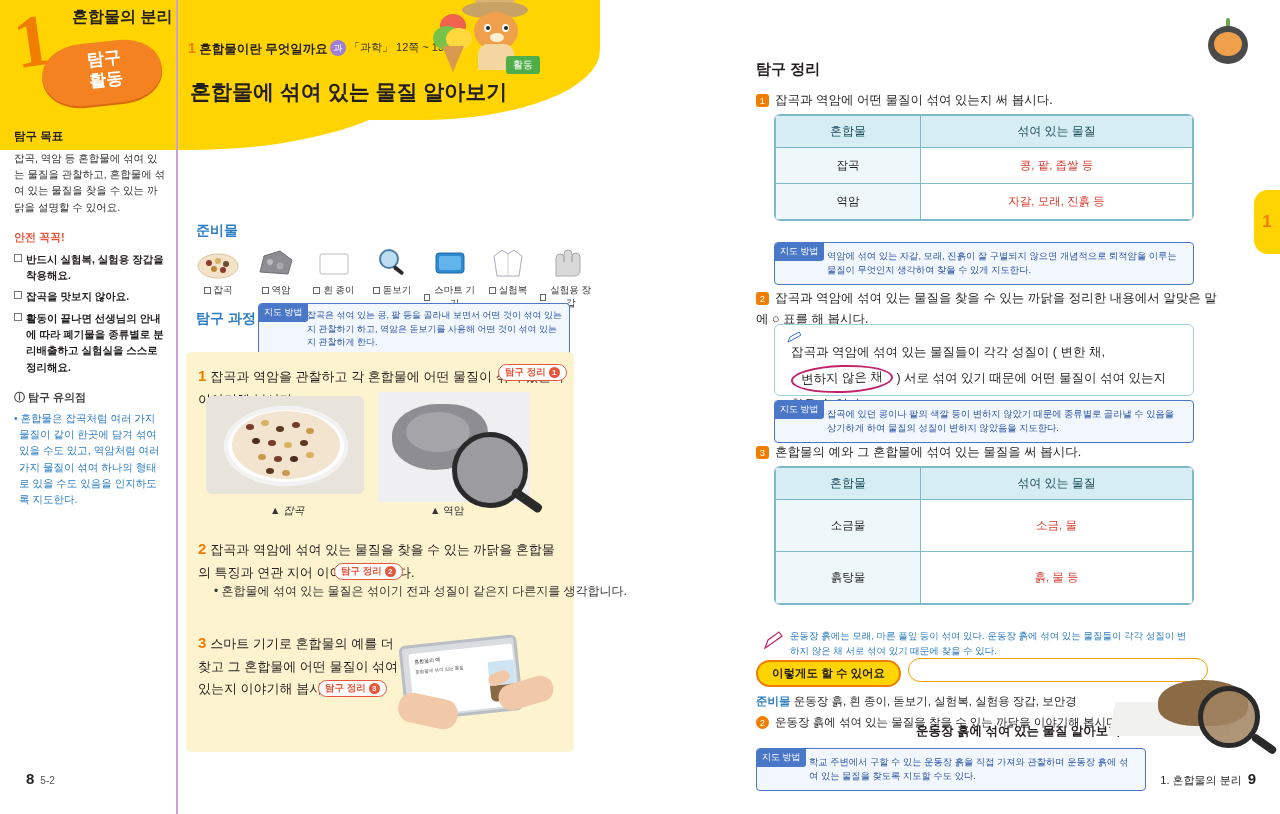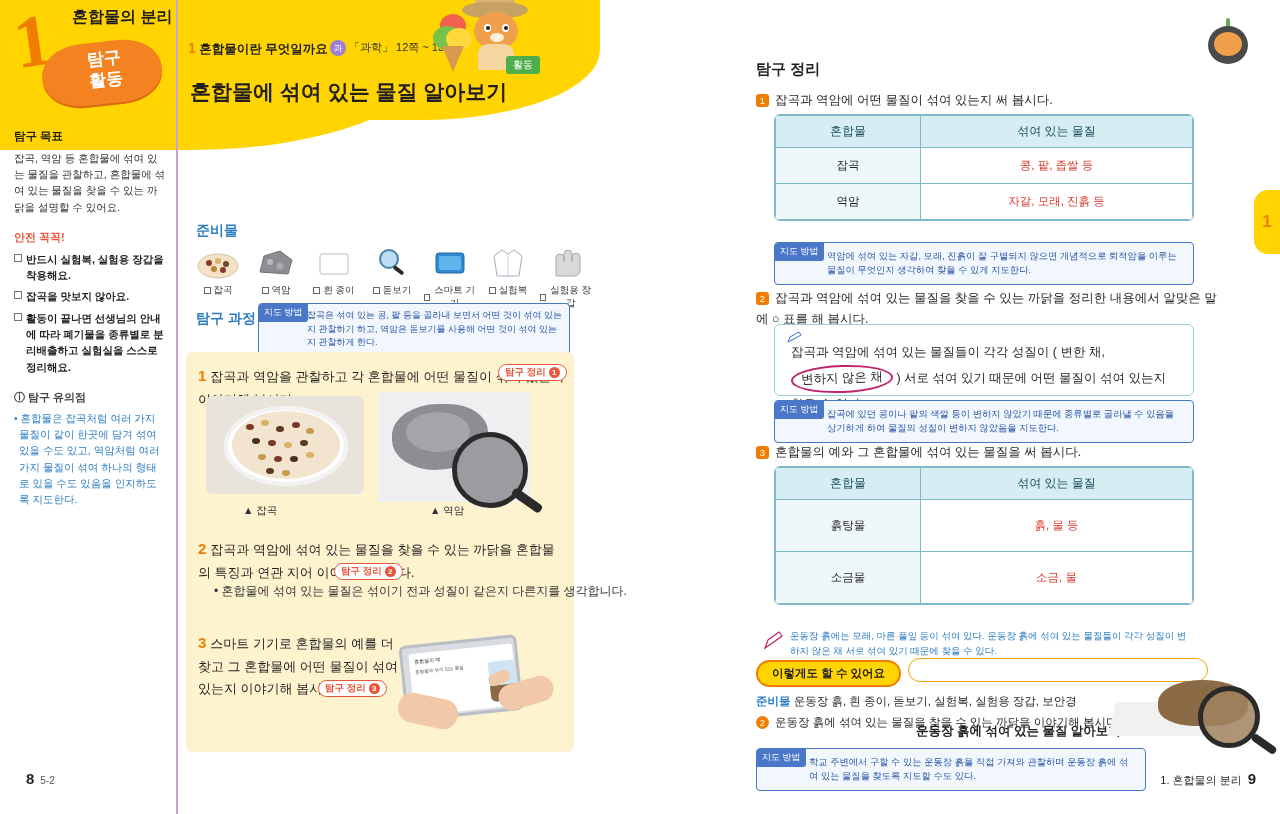--- a/index.html
+++ b/index.html
@@ -91,21 +91,21 @@
   .cone { position:absolute; left:0px; top:14px; }
   .cone .scoop1{position:absolute;left:10px;top:0;width:26px;height:24px;background:#f0624d;border-radius:50%;}
   .cone .scoop2{position:absolute;left:3px;top:12px;width:28px;height:24px;background:#79c24a;border-radius:50%;}
   .cone .scoop3{position:absolute;left:16px;top:14px;width:26px;height:22px;background:#ffd83d;border-radius:50%;}
   .cone .tri{position:absolute;left:12px;top:32px;width:0;height:0;border-left:11px solid transparent;border-right:11px solid transparent;border-top:26px solid #d79a4e;}
   .spoon{position:absolute;left:64px;top:4px;width:5px;height:30px;background:#8ecae6;border-radius:3px;}
 
   
   .side-rule { position:absolute; left:176px; top:0px; width:2px; height:814px; background:#c8a2d8; }
   .sidebar { position:absolute; left:14px; top:128px; width:152px; font-size:10.5px; line-height:1.55; }
-  .sb-h { font-weight:bold; font-size:11.5px; color:#231f20; margin-bottom:4px;font-family:Liberation Serif, serif; }
+  .sb-h { font-weight:bold; font-size:11.5px; color:#231f20; margin-bottom:4px; }
   .sb-p { color:#333; }
   .sb-sec { margin-top:14px; }
   .sb-chip { display:inline-block; font-weight:bold; font-size:11px; color:#e8553b; }
   .sb-chip.blue { color:#2e7ec4; }
   .sb-chip.gray { color:#444; }
   .chk { display:flex; gap:4px; margin-top:5px; align-items:flex-start;font-weight:bold; }
   .chk .box { flex:none; width:8px; height:8px; border:1px solid #777; margin-top:3px; }
   .bullet-list { margin-top:4px; color:#333; }
   .bullet-list div { text-indent:-5px; padding-left:5px; }
 
@@ -446,21 +446,21 @@
       <div class="seed" style="left:62px;top:44px;width:8px;height:6px;background:#7a3a2a;"></div>
       <div class="seed" style="left:78px;top:46px;width:8px;height:6px;background:#d8b165;"></div>
       <div class="seed" style="left:94px;top:44px;width:8px;height:6px;background:#5c3a22;"></div>
       <div class="seed" style="left:52px;top:58px;width:8px;height:6px;background:#c89a4d;"></div>
       <div class="seed" style="left:68px;top:60px;width:8px;height:6px;background:#7a3a2a;"></div>
       <div class="seed" style="left:84px;top:60px;width:8px;height:6px;background:#4d2d1c;"></div>
       <div class="seed" style="left:100px;top:56px;width:8px;height:6px;background:#d8b165;"></div>
       <div class="seed" style="left:60px;top:72px;width:8px;height:6px;background:#5c3a22;"></div>
       <div class="seed" style="left:76px;top:74px;width:8px;height:6px;background:#c89a4d;"></div>
     </div>
-    <div class="cap" style="left:243px; top:504px;">▲ 잡곡</div>
+    <div class="cap" style="left:270px; top:504px;font-style:italic;">▲ 잡곡</div>
 
     <div class="photo-rock">
       <div class="rock"></div>
       <div class="rock2"></div>
       <div class="loupe"></div>
       <div class="loupe-handle"></div>
     </div>
     <div class="cap" style="left:430px; top:504px;">▲ 역암</div>
 
     <div class="step" style="left:198px; top:536px; width:368px;">
@@ -563,26 +563,26 @@
     </div>
 
     <div class="tbl" style="left:134px; top:466px; width:420px;">
       <table>
         <tbody>
             <tr>
           <th style="width:145px;">혼합물</th>
           <th>섞여 있는 물질</th>
         </tr>
         <tr>
+          <td class="k" style="padding:18px 0;">소금물</td>
+          <td style="padding:18px 0;">소금, 물</td>
+        </tr>
+        <tr>
           <td class="k" style="padding:18px 0;">흙탕물</td>
           <td style="padding:18px 0;">흙, 물 등</td>
-        </tr>
-        <tr>
-          <td class="k" style="padding:18px 0;">소금물</td>
-          <td style="padding:18px 0;">소금, 물</td>
         </tr>
       </tbody>
         </table>
     </div>
 
     <svg style="position:absolute; left:124px; top:630px;" width="20" height="20" viewBox="0 0 20 20">
       <path d="M1 18 L4 10 L15 2 L18 6 L7 14 Z" fill="none" stroke="#c0236b" stroke-width="1.2"></path>
     </svg>
     <div class="blue-note" style="left:150px; top:628px; width:400px;">운동장 흙에는 모래, 마른 풀잎 등이 섞여 있다. 운동장 흙에 섞여 있는 물질들이 각각 성질이 변하지 않은 채 서로 섞여 있기 때문에 찾을 수 있다.</div>
 

